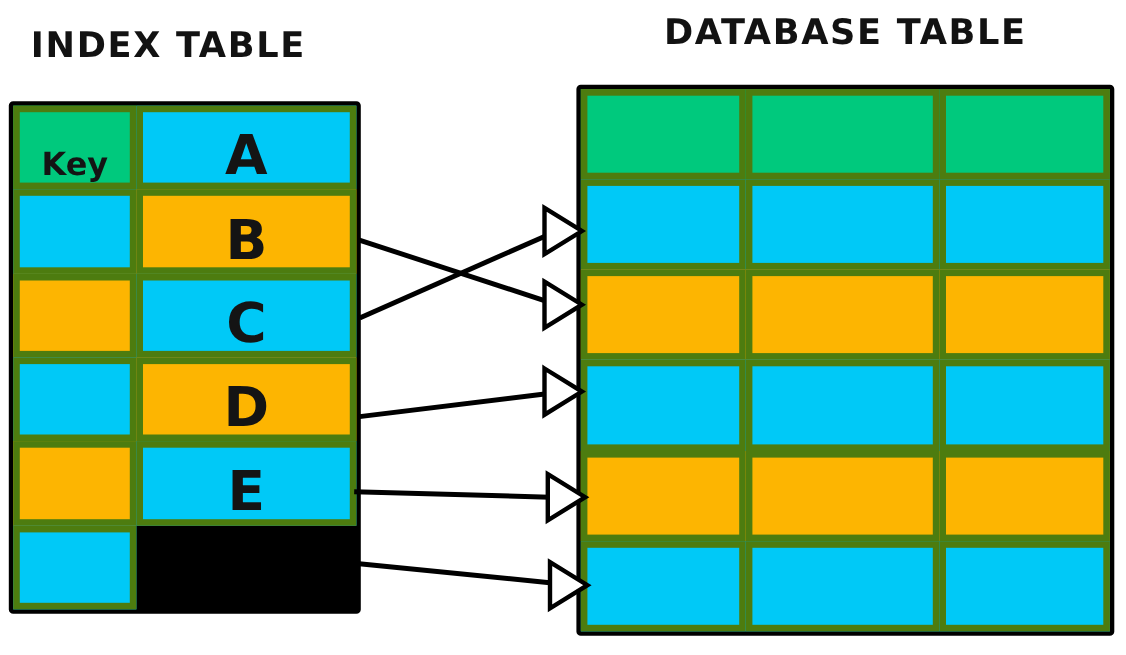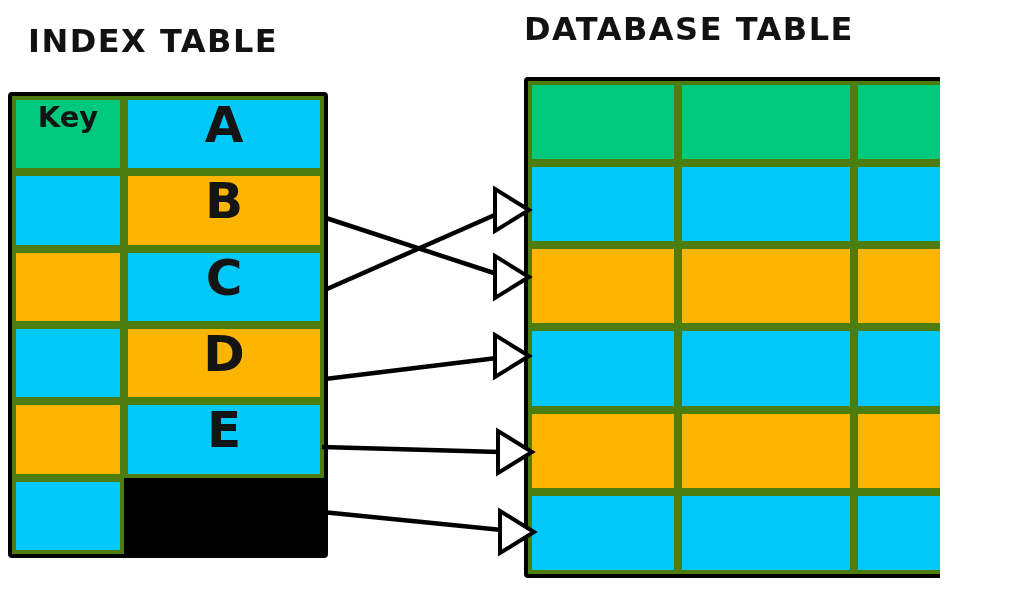--- a/index.html
+++ b/index.html
@@ -1,35 +1,35 @@
 <!DOCTYPE html>
 <html><head>
 <meta charset="utf-8">
 <style>
   * { box-sizing: border-box; }
   html, body { margin: 0; padding: 0; background: #ffffff; }
   .canvas {
     position: relative;
-    width: 940px;
+    width: 1024px;
     height: 595px;
     background: #ffffff;
     font-family: "DejaVu Sans", sans-serif;
     overflow: hidden;
     border-radius: 12px;
   }
   .title {
     position: absolute;
     color: #121212;
     font-weight: 700;
     font-size: 32px;
     letter-spacing: 1.5px;
     white-space: nowrap;
   }
   .title-index { left: 28px; top: 22px; }
-  .title-db { left: 524px; top: 10px; width: 489px; }
+  .title-db { left: 524px; top: 10px; width: 489px; text-align: center; }
 
   .tbl {
     position: absolute;
     display: grid;
     border: 4px solid #000;
     border-radius: 4px;
     background: #000;
   }
   .index-table {
     left: 8px; top: 92px;
@@ -37,23 +37,23 @@
     grid-template-columns: 112px 1fr;
     grid-template-rows: repeat(6, 1fr);
   }
   .db-table {
     left: 524px; top: 77px;
     width: 489px; height: 501px;
     grid-template-columns: 150px 176px 1fr;
     grid-template-rows: repeat(6, 1fr);
   }
   .cell {
-    border: 4px solid #4d7c0f;
+    border: 6px solid #4d7c0f;
     display: flex;
-    align-items: flex-start;
+    align-items: flex-end;
     justify-content: center;
   }
   .green  { background: #00C97D; }
   .cyan   { background: #00C9F7; }
   .orange { background: #FDB501; }
 
   .hdr-label {
     font-size: 29px;
     font-weight: 700;
     color: #141414;

